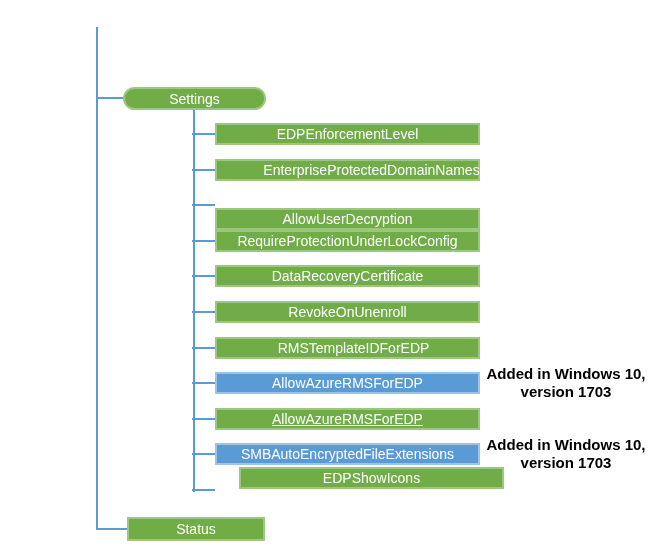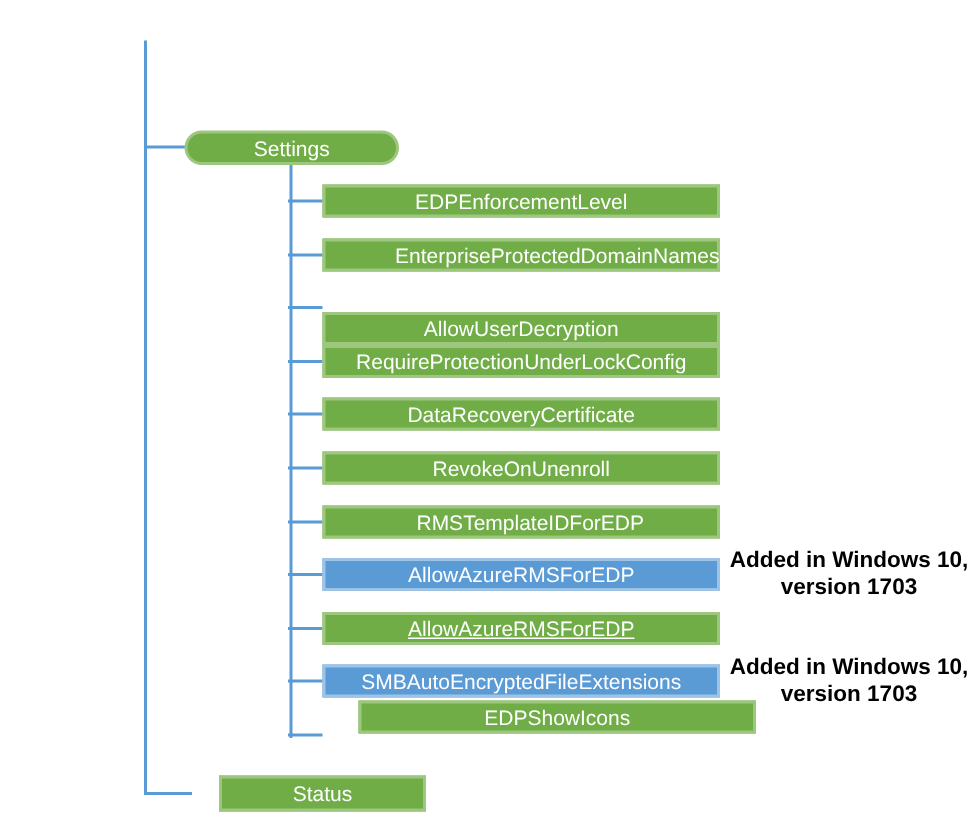--- a/index.html
+++ b/index.html
@@ -45,21 +45,21 @@
     color: var(--annotation_text, #000000);
     font-size: 15px;
     line-height: 18px;
     font-weight: bold;
   }
   
   #node-root      { left: 2px;   top: 4px;   width: 190px; height: 24px; }
   #node-provider  { left: 2px;   top: 49px;  width: 190px; height: 25px; }
   #node-settings  { left: 123px; top: 87px;  width: 143px; height: 23px; border-radius: 12px; font-size: 14px; }
   #node-status    { left: 127px; top: 517px; width: 138px; height: 24px; font-size: 14px;
-                    background: var(--green, #70AD47); border: 2px solid var(--green_border, #9DC77E); margin-left: 19px; }
+                    background: var(--green, #70AD47); border: 2px solid var(--green_border, #9DC77E); }
   
   #trunk-root      { left: 96px;  top: 27px;  width: 2px;  height: 503px; }
   #branch-settings { left: 96px;  top: 97px;  width: 28px; height: 2px; }
   #trunk-settings  { left: 193px; top: 109px; width: 2px;  height: 383px; }
   #branch-status   { left: 96px;  top: 528px; width: 32px; height: 2px; }
 </style>
 </head>
 <body>
 
 <div class="canvas">

